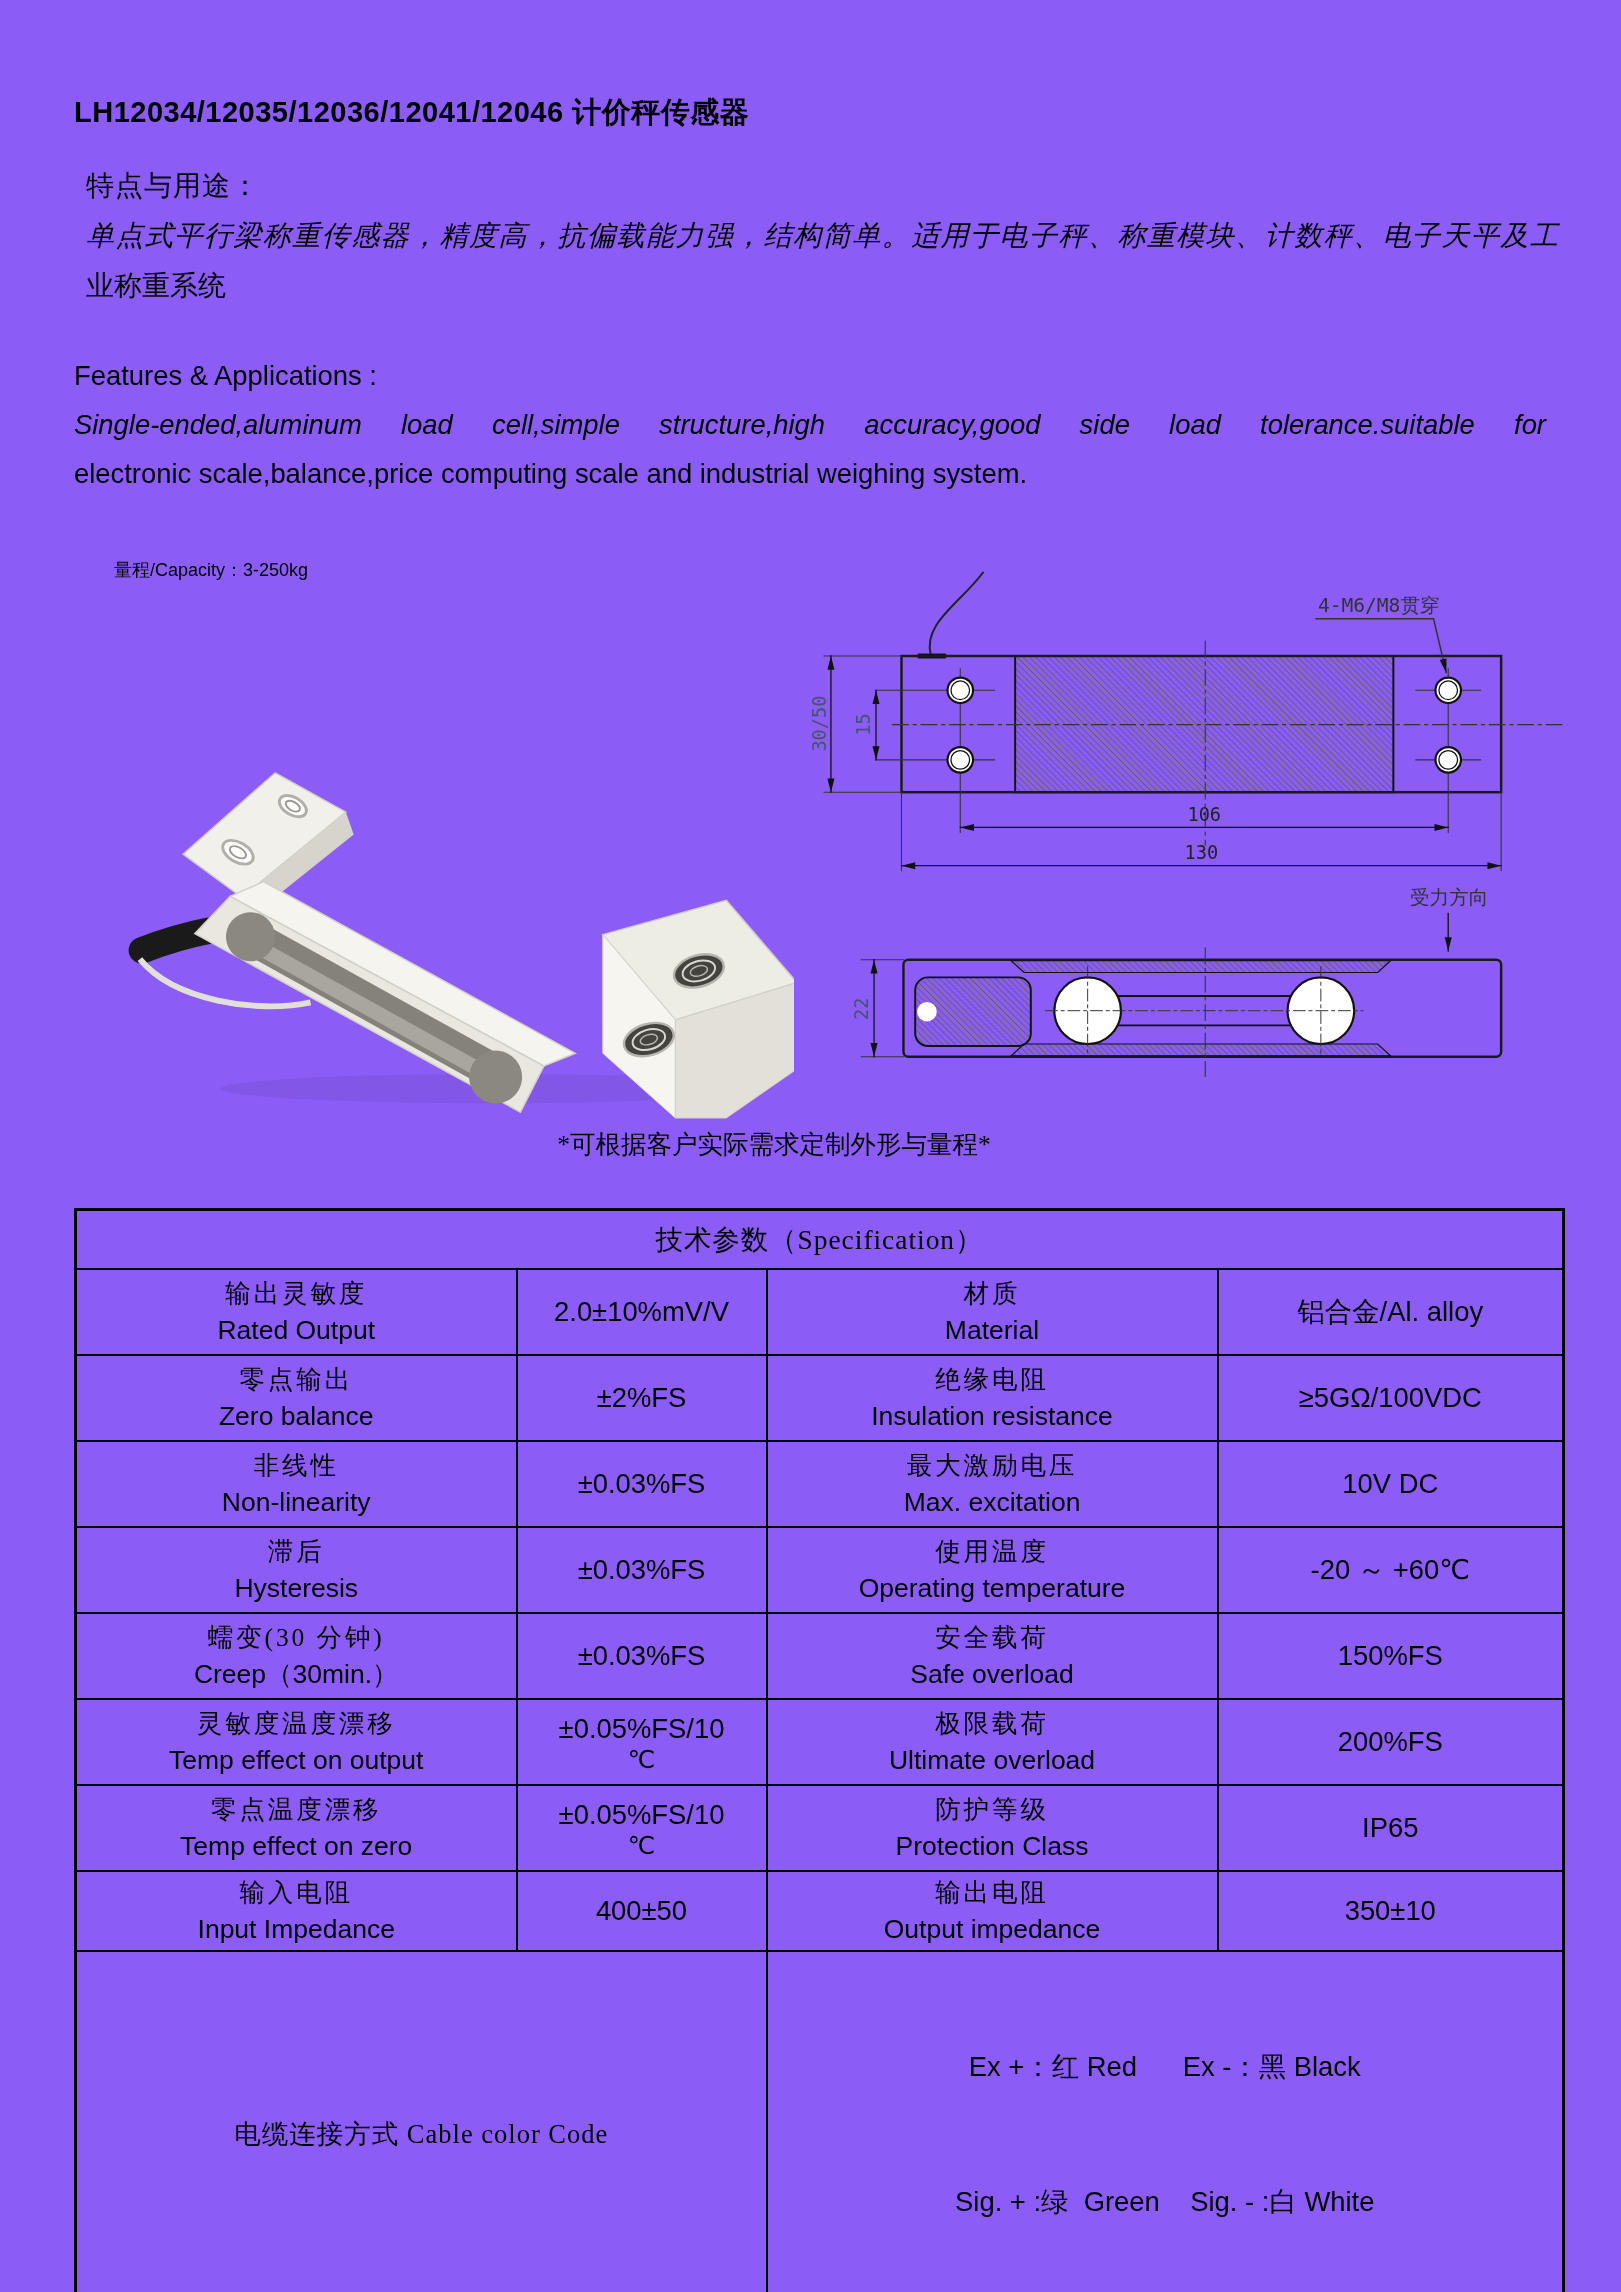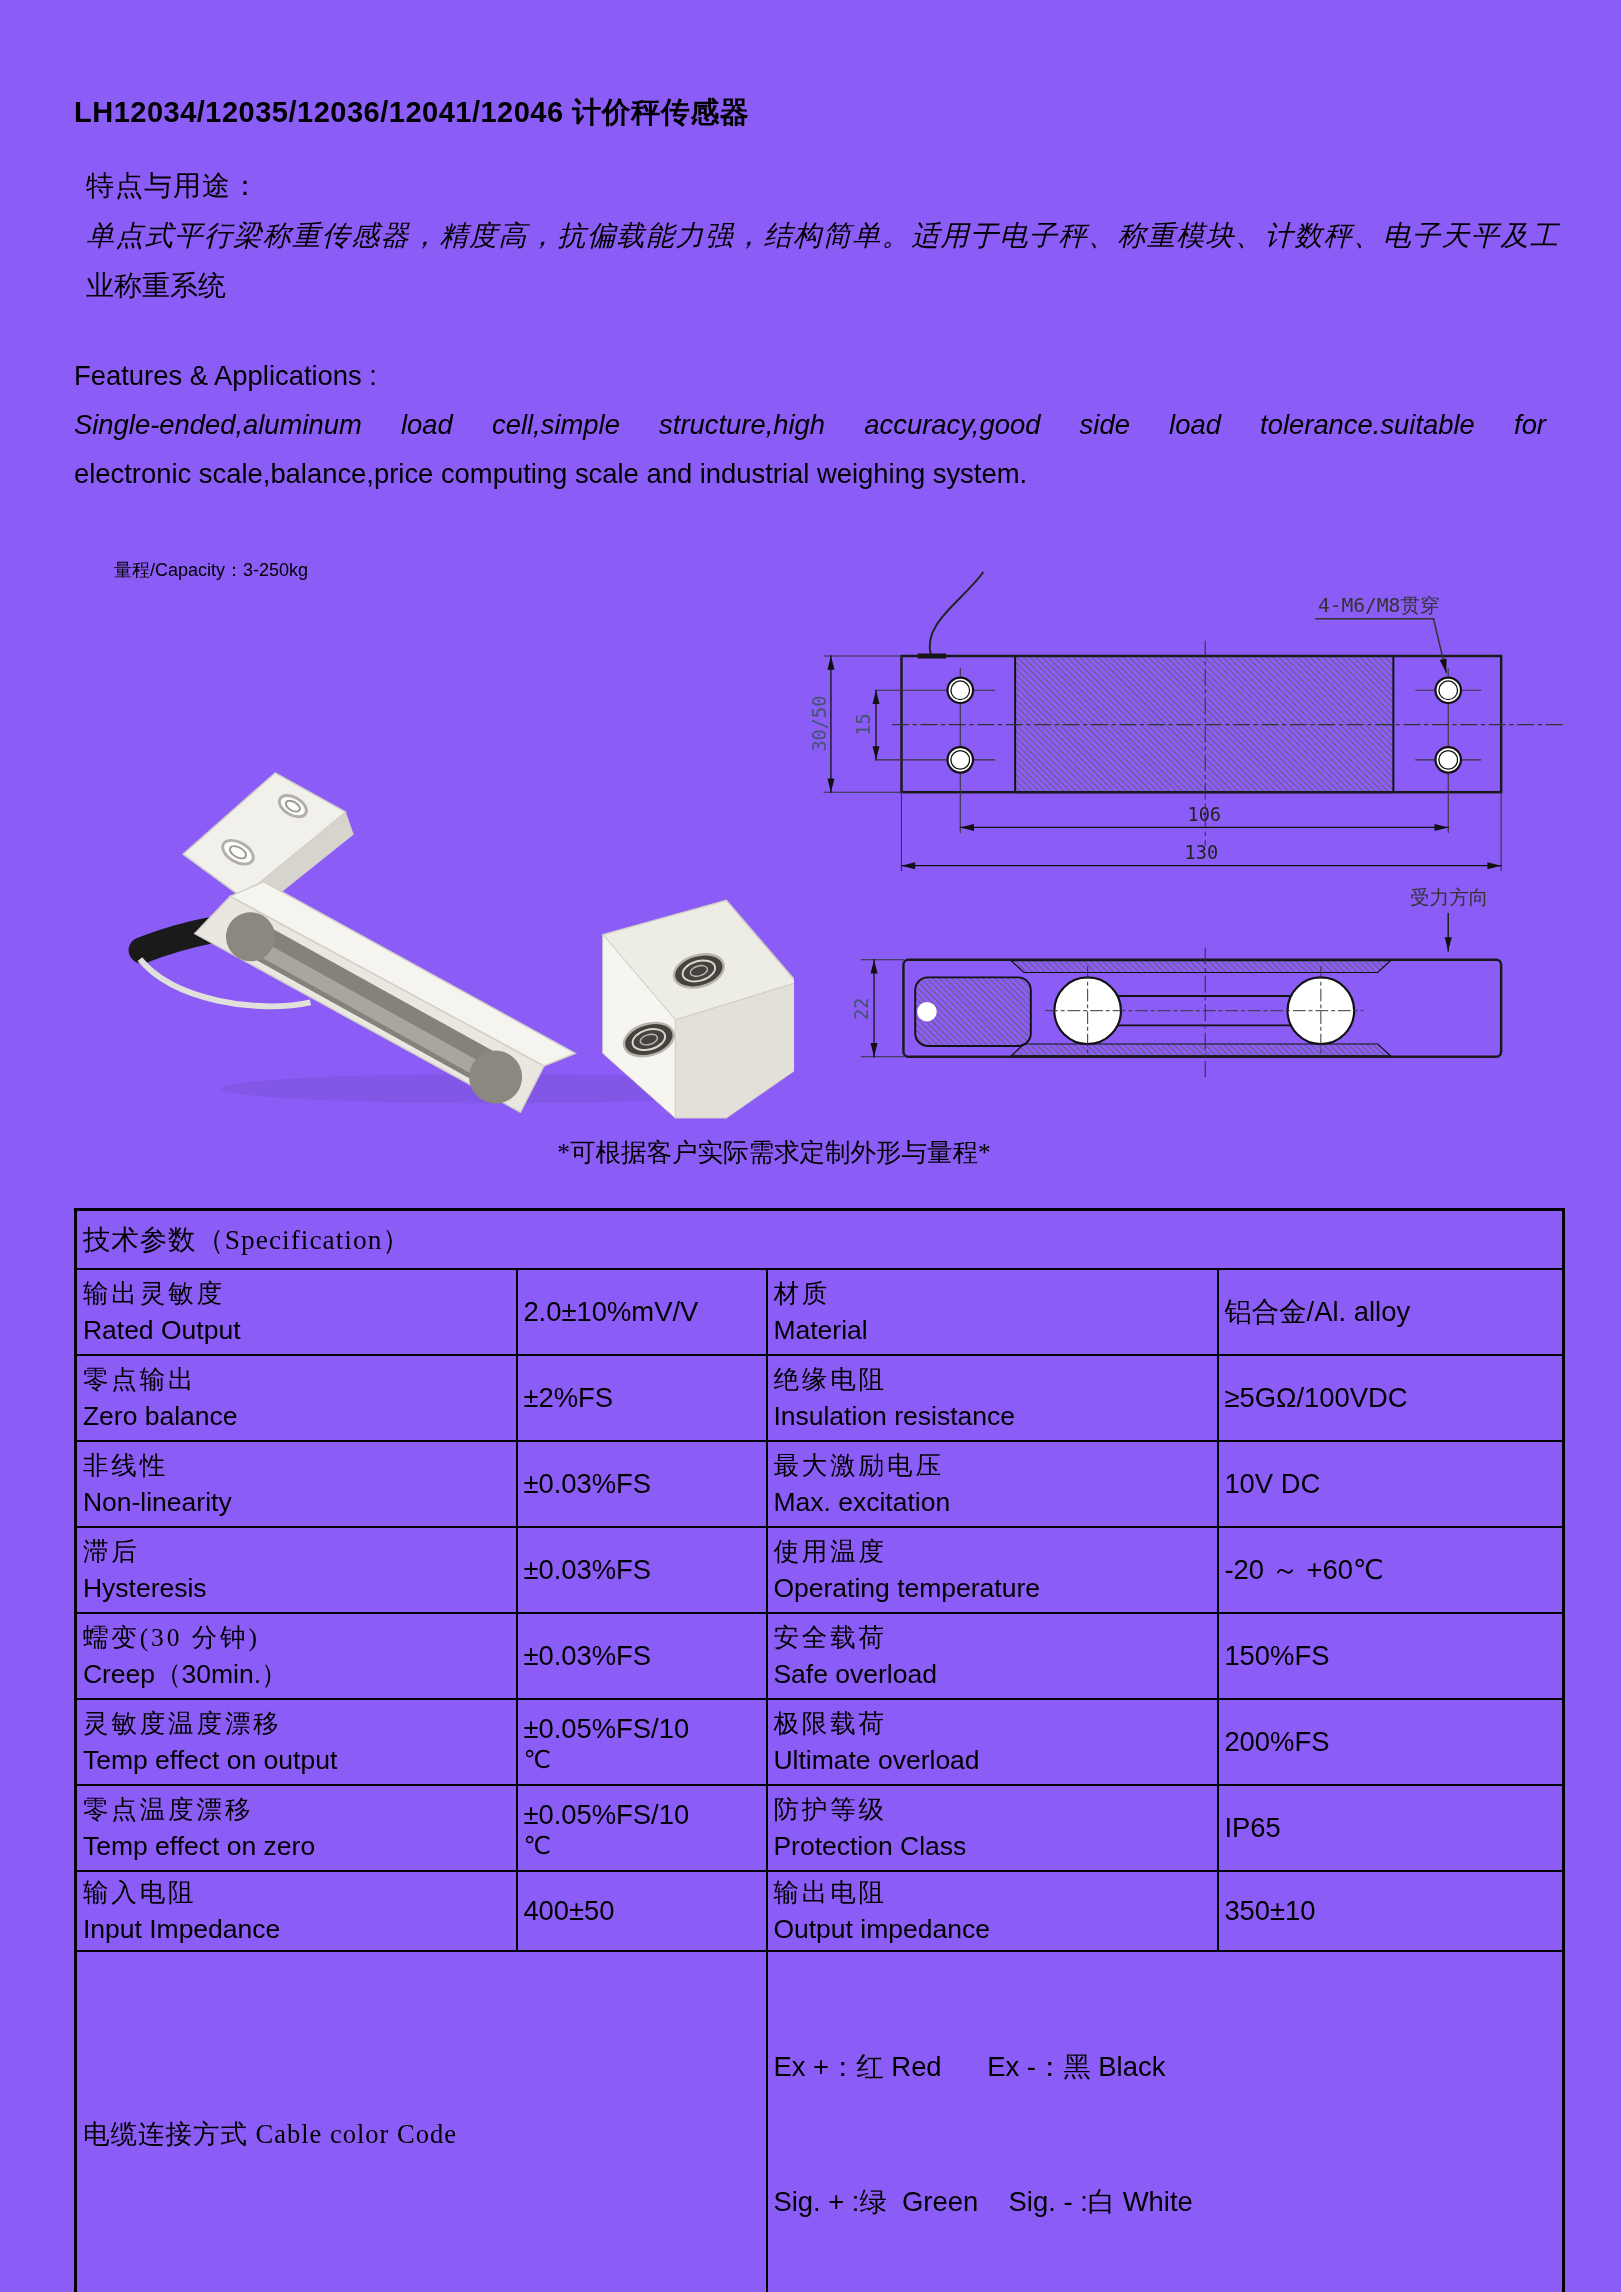--- a/index.html
+++ b/index.html
@@ -14,25 +14,25 @@
   .just{text-align:justify;text-align-last:justify;font-style:italic;}
 
   .feat-en{position:absolute;left:74px;top:351px;width:1472px;font-size:27.4px;line-height:49px;}
 
   .capacity{position:absolute;left:74px;top:558px;font-size:18px;margin-left:40px;}
 
   .photo{position:absolute;left:83px;top:610px;}
   .drawing{position:absolute;left:812px;top:559px;}
 
   .note{position:absolute;left:83px;top:1127px;width:1382px;text-align:center;font-size:25.5px;
-        font-family:"Liberation Serif","DejaVu Serif",serif;margin-top:8px;}
+        font-family:"Liberation Serif","DejaVu Serif",serif;}
 
   table.spec{position:absolute;left:74px;top:1208px;width:1488px;border-collapse:collapse;
              table-layout:fixed;border:3.9px solid #000;}
-  table.spec td{border:2.9px solid #000;text-align:left;vertical-align:middle;padding:2px 5.9px;overflow:hidden;}
+  table.spec td{border:2.9px solid #000;text-align:center;vertical-align:middle;padding:2px 5.9px;overflow:hidden;}
   td.hdr{font-size:27.4px;text-align:left;padding:9.8px 15.7px;height:53px;
          font-family:"Liberation Serif","DejaVu Serif",serif;letter-spacing:1px;}
   .cn{font-size:25.5px;line-height:37px;letter-spacing:2.9px;font-family:"Liberation Serif","DejaVu Serif",serif;}
   .en{font-size:26.5px;line-height:37px;}
   td.val{font-size:27.4px;}
   tr.r td{height:80px;}
   tr.r9 td{height:71px;}
   tr.rc td{height:120px;}
   td.val2{vertical-align:top;padding-top:9.8px;}
   td.val2 .sub{font-size:24.5px;height:25.5px;line-height:29px;overflow:hidden;}

